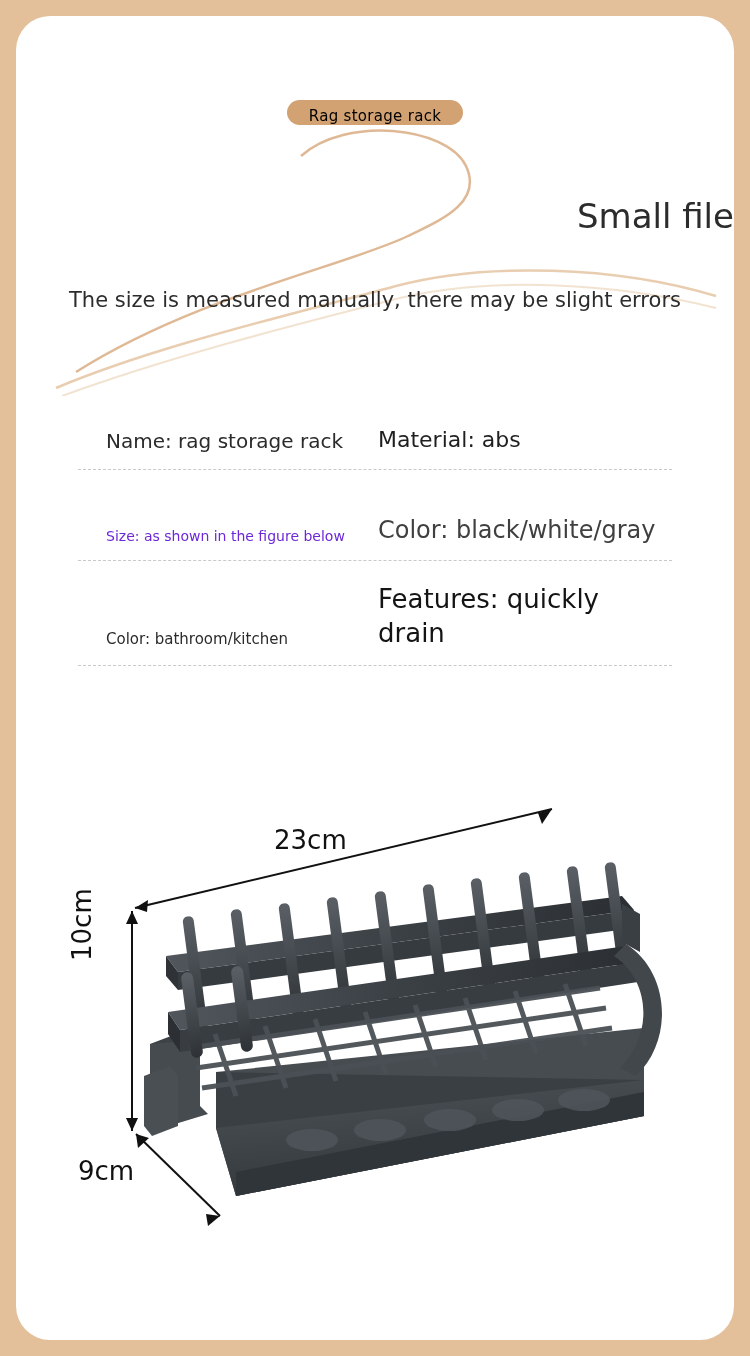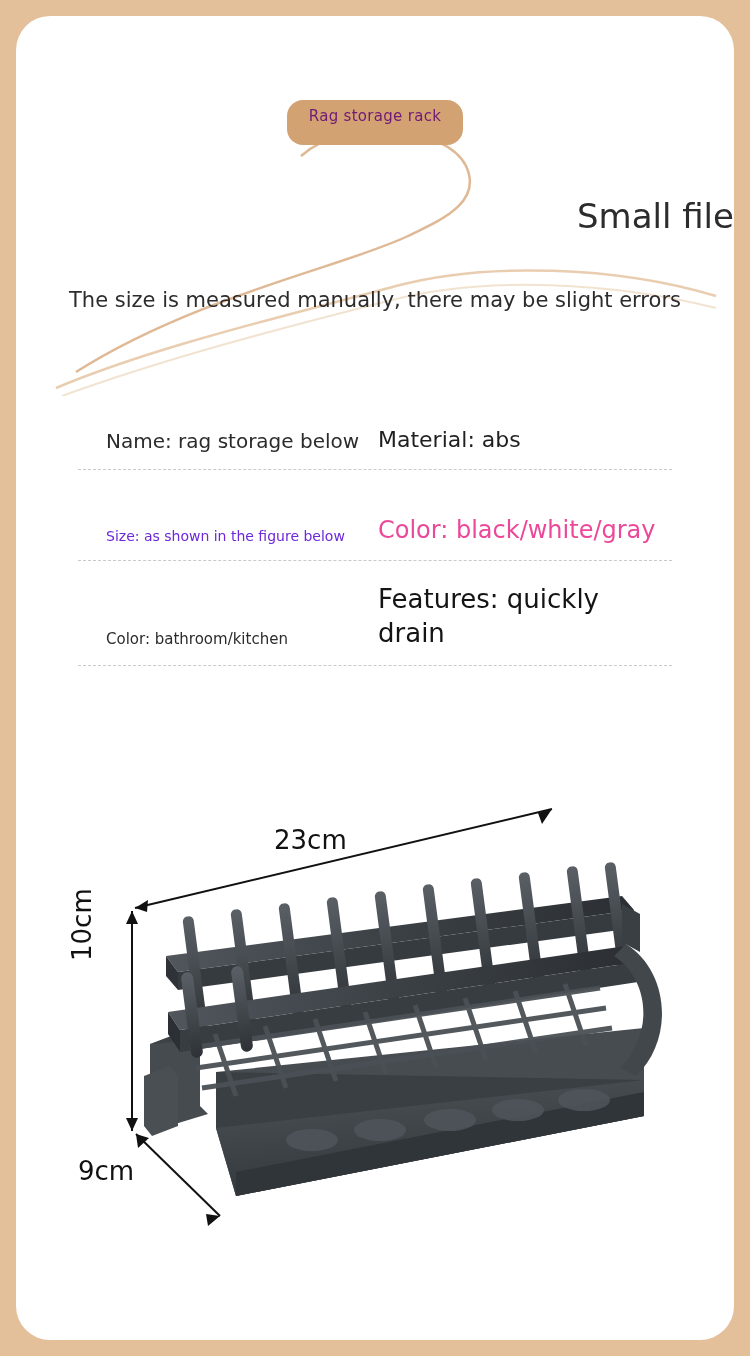--- a/index.html
+++ b/index.html
@@ -31,23 +31,23 @@
   .badge-wrap {
     position: absolute;
     top: 84px;
     left: 0;
     width: 100%;
     text-align: center;
   }
   .badge {
     display: inline-block;
     background: #d2a273;
-    color: #701a75;
+    color: #000000;
     font-size: 15px;
-    padding: 7px 22px 20px 22px;
+    padding: 7px 22px 0 22px;
     border-radius: 16px;
     letter-spacing: 0.3px;
   }
   .title {
     position: absolute;
     top: 178px;
     left: 0;
     width: 100%;
     text-align: right;
     font-size: 34px;
@@ -87,21 +87,21 @@
     width: 300px;
     padding-left: 28px;
     box-sizing: border-box;
   }
   .spec-right {
     flex: 1;
   }
   .sz-1 { font-size: 20px; color: #2b2b2b; line-height: 1.35; }
   .sz-2 { font-size: 22px; color: #1f1f1f; line-height: 1.35; margin-top: 12px; }
   .sz-3 { font-size: 14px; color: #6d28d9; line-height: 1.45; }
-  .sz-4 { font-size: 24px; color: #ec4899; line-height: 1.35; }
+  .sz-4 { font-size: 24px; color: #404040; line-height: 1.35; }
   .sz-5 { font-size: 15px; color: #2b2b2b; line-height: 1.45; }
   .sz-6 { font-size: 26px; color: #141414; line-height: 1.3; }
 
   .product-area {
     position: absolute;
     left: 0;
     top: 760px;
     width: 718px;
     height: 500px;
     padding-left: 24px;
@@ -131,21 +131,21 @@
   </div>
 
   <div class="title">
     <div>Small file</div>
   </div>
 
   <div class="subtitle">The size is measured manually, there may be slight errors</div>
 
   <div class="spec-table">
     <div class="spec-row">
-      <div class="spec-left sz-1">Name: rag storage below</div>
+      <div class="spec-left sz-1">Name: rag storage rack</div>
       <div class="spec-right sz-2">Material: abs</div>
     </div>
     <div class="spec-row">
       <div class="spec-left sz-3">Size: as shown in the figure below</div>
       <div class="spec-right sz-4">Color: black/white/gray</div>
     </div>
     <div class="spec-row">
       <div class="spec-left sz-5">Color: bathroom/kitchen</div>
       <div class="spec-right sz-6">Features: quickly drain</div>
     </div>

